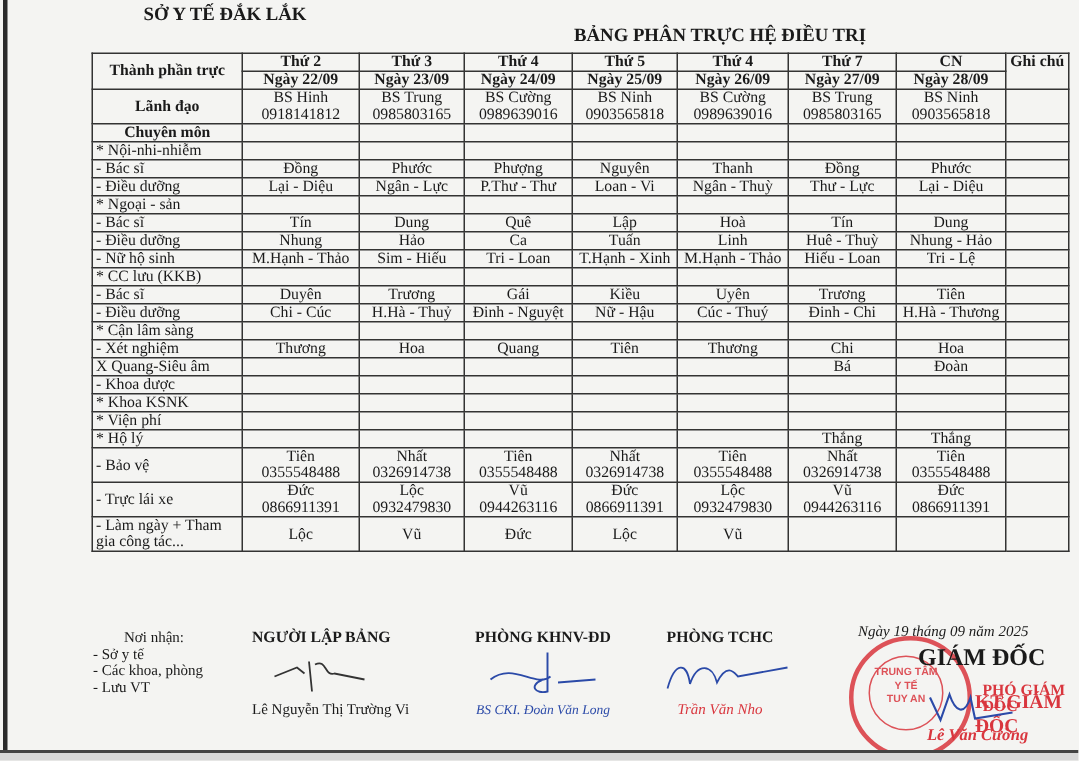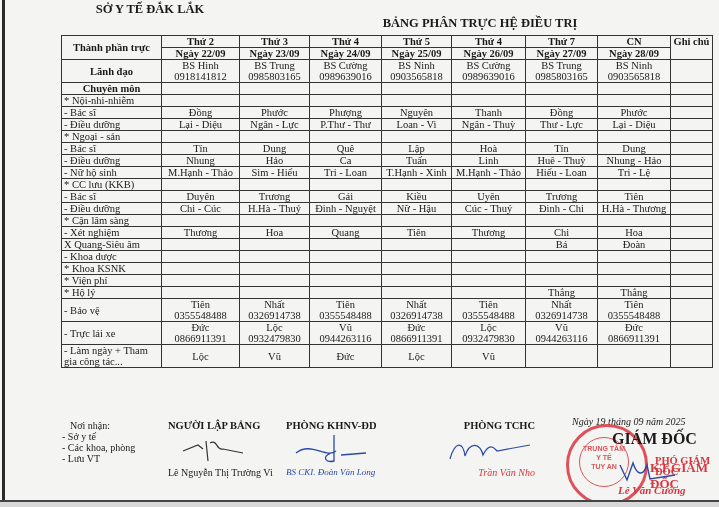--- a/index.html
+++ b/index.html
@@ -376,43 +376,43 @@
         <td>Lộc</td>
         <td>Vũ</td>
         <td></td>
         <td></td>
         <td></td>
       </tr>
     </tbody>
 </table>
 
 <div class="footer" style="left:62px;">
-  <div style="padding-left:8px;">Nơi nhận:</div>
+  <div style="padding-left:8px;text-align:center;">Nơi nhận:</div>
   <div>- Sở y tế</div>
   <div>- Các khoa, phòng</div>
   <div>- Lưu VT</div>
 </div>
 
 <div class="footer" style="left:168px;width:120px;text-align:left;">
   <div class="sig-title">NGƯỜI LẬP BẢNG</div>
   <svg width="80" height="34">
       <path d="M15 20 L30 14 L35 18 M38 10 L40 30 M42 12 C50 8 48 20 55 18 L75 22" stroke="#333" fill="none" stroke-width="1.2"></path>
     </svg>
   <div>Lê Nguyễn Thị Trường Vi</div>
 </div>
 
-<div class="footer" style="left:286px;width:100px;">
+<div class="footer" style="left:312px;width:100px;text-align:center;">
   <div class="sig-title">PHÒNG KHNV-ĐD</div>
   <svg width="90" height="34">
       <path d="M10 22 C25 10 40 28 50 20 M48 4 L48 30 C40 32 35 26 45 22 M55 24 L80 22" stroke="#2b4aa8" fill="none" stroke-width="1.3"></path>
     </svg>
   <div class="blue" style="font-style:italic;font-size:9px;">BS CKI. Đoàn Văn Long</div>
 </div>
 
-<div class="footer" style="left:425px;width:110px;text-align:right;">
+<div class="footer" style="left:425px;width:110px;text-align:center;">
   <div class="sig-title">PHÒNG TCHC</div>
   <svg width="100" height="34">
       <path d="M15 28 C20 10 28 10 30 25 C35 10 45 12 48 24 C55 10 60 18 62 20 L95 14" stroke="#2b4aa8" fill="none" stroke-width="1.2"></path>
     </svg>
   <div class="red" style="font-style:italic;font-size:10px;">Trần Văn Nho</div>
 </div>
 
 <div class="footer" style="left:572px;top:416px;font-style:italic;font-size:10px;">Ngày 19 tháng 09 năm 2025</div>
 
 <div class="stamp">

